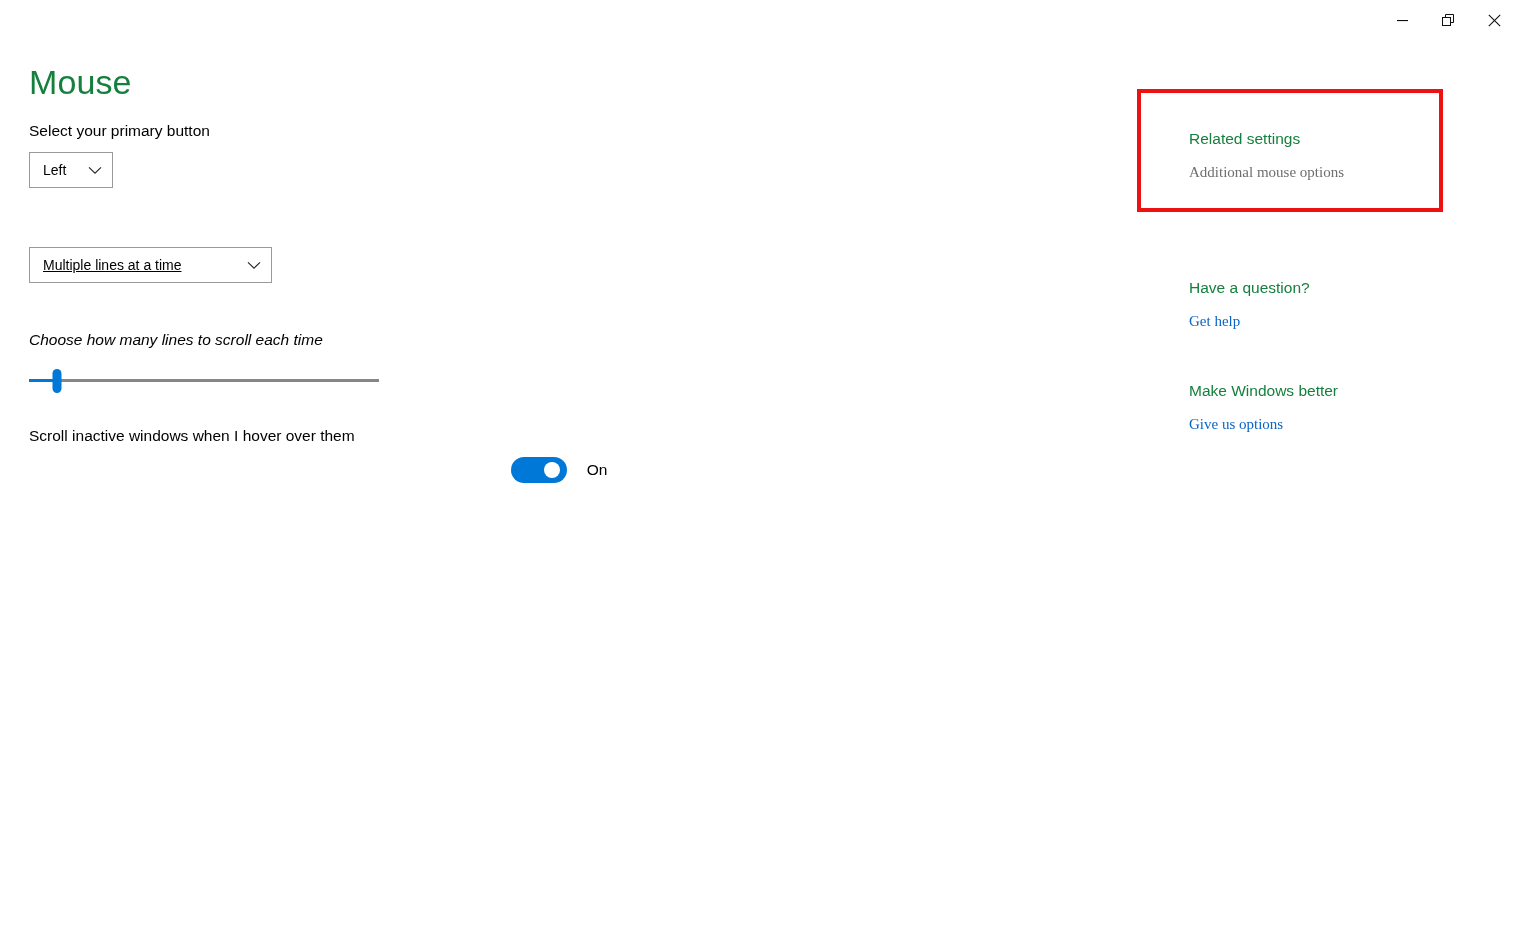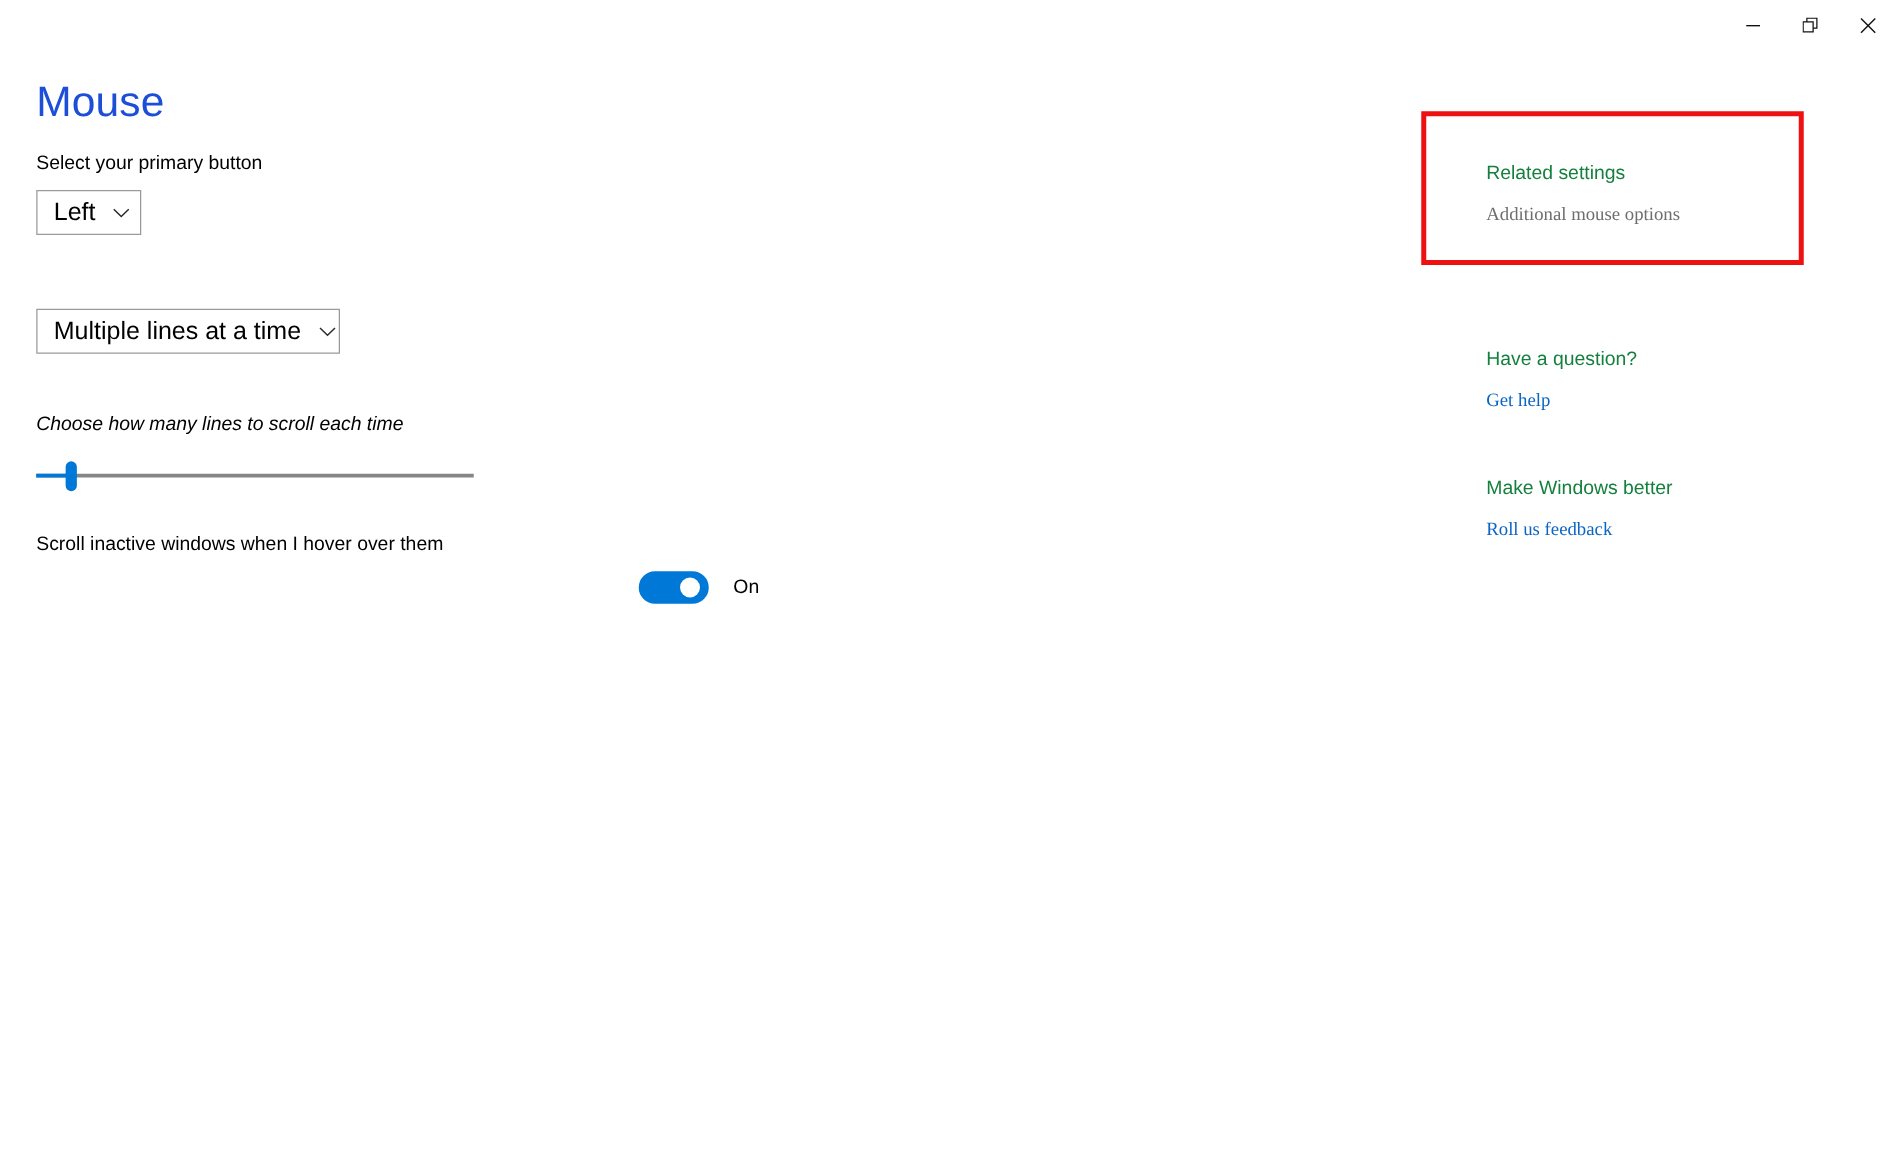--- a/index.html
+++ b/index.html
@@ -50,21 +50,21 @@
     position: absolute;
     left: 29px;
     top: 62px;
     width: 1060px;
   }
   .page-title {
     font-size: 34px;
     font-weight: 300;
     line-height: 40px;
     letter-spacing: 0.1px;
-    color: #1d4ed8;
+    color: #15803d;
     margin: 0 0 18px 0;
   }
   .field-label {
     font-size: 15.5px;
     line-height: 21px;
     color: #000000;
     margin: 0;
   }
 
   .group-primary { margin-top: 0px; }
@@ -80,33 +80,33 @@
     justify-content: space-between;
     box-sizing: border-box;
     height: 36px;
     border: 1px solid #9a9a9a;
     background: #ffffff;
     padding: 0 10px 0 13px;
     cursor: default;
     user-select: none;
   }
   .combo-value {
-    font-size: 20px;
+    font-size: 14px;
     line-height: 20px;
     color: #000000;
     white-space: nowrap;
   }
   .combo-chevron {
     margin-left: 14px;
     display: flex;
     align-items: center;
     color: #2b2b2b;
   }
   .combo.primary-button { width: 84px; }
-  .combo.scroll-mode    { width: 243px; }
+  .combo.scroll-mode    { width: 243px; text-decoration: underline; }
 
   
   .slider {
     position: relative;
     margin-top: 15px;
     width: 350px;
     height: 32px;
     cursor: default;
   }
   .slider-track {
@@ -300,18 +300,18 @@
     <a class="rail-link muted">Additional mouse options</a>
   </div>
 
   <div class="rail-section sec-question">
     <p class="rail-heading">Have a question?</p>
     <a class="rail-link">Get help</a>
   </div>
 
   <div class="rail-section sec-feedback">
     <p class="rail-heading">Make Windows better</p>
-    <a class="rail-link">Roll us feedback</a>
+    <a class="rail-link">Give us options</a>
   </div>
 
 </div>
 
 <div class="highlight-box"></div>
 
 </body></html>

